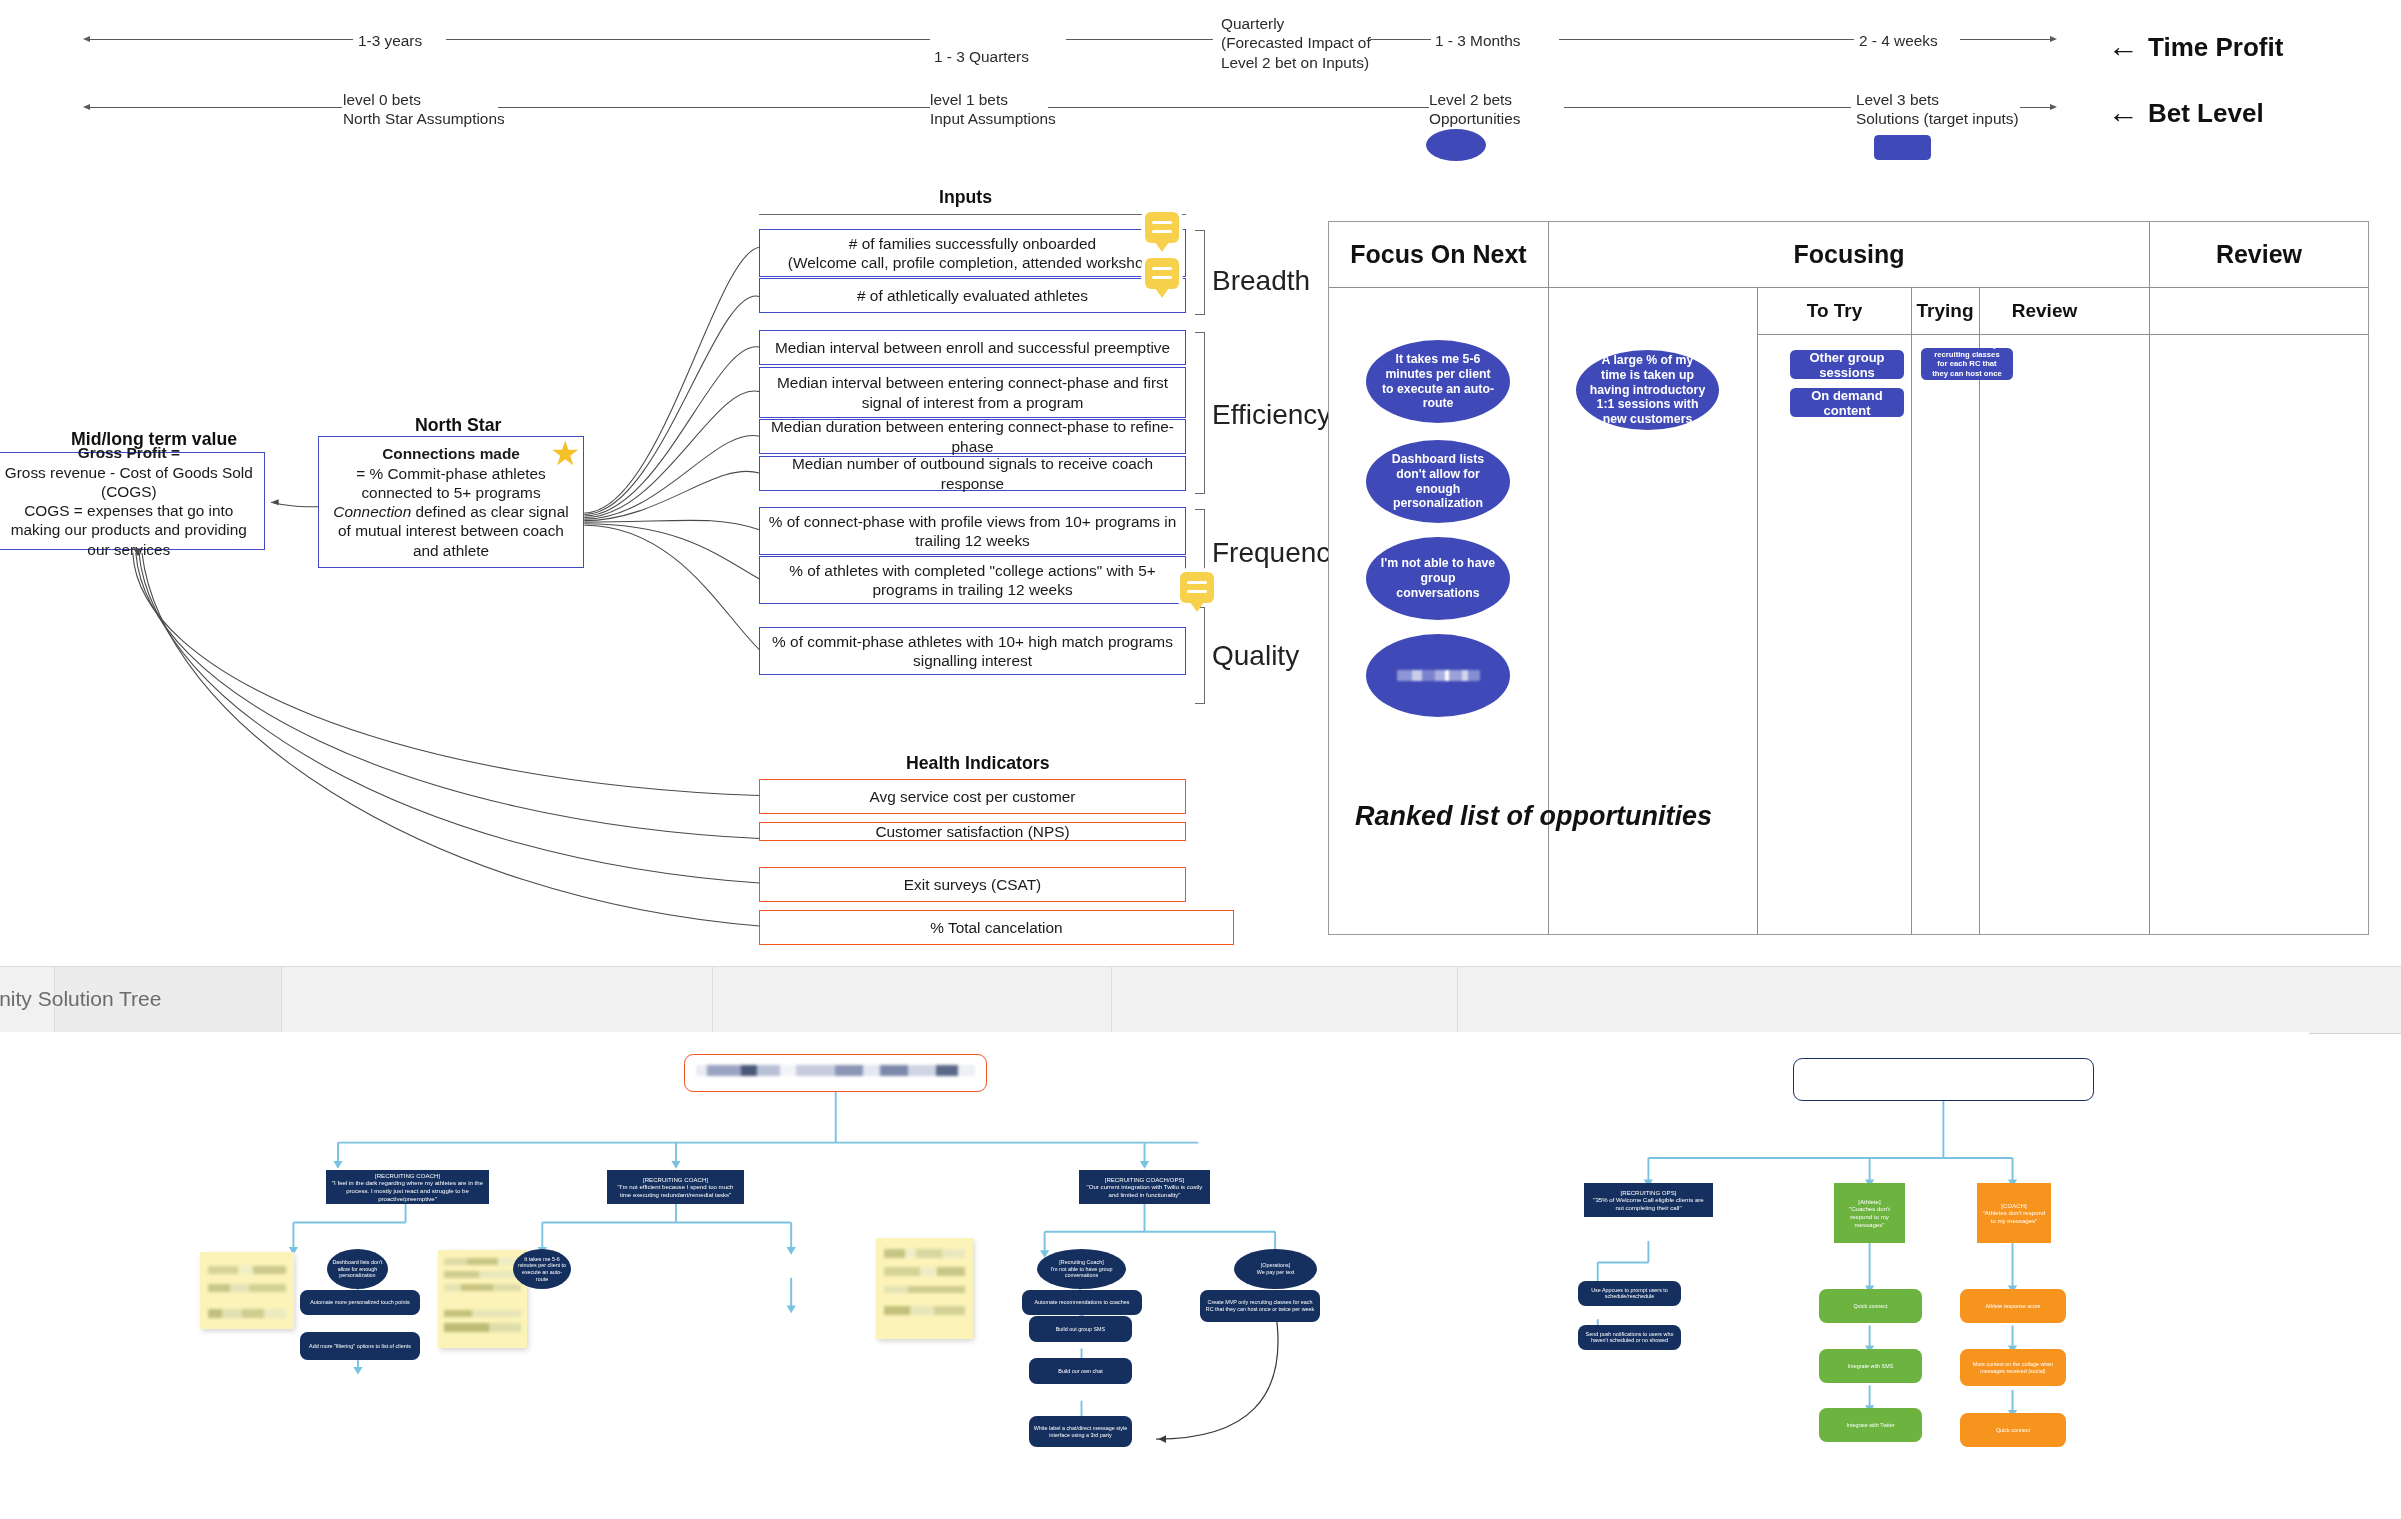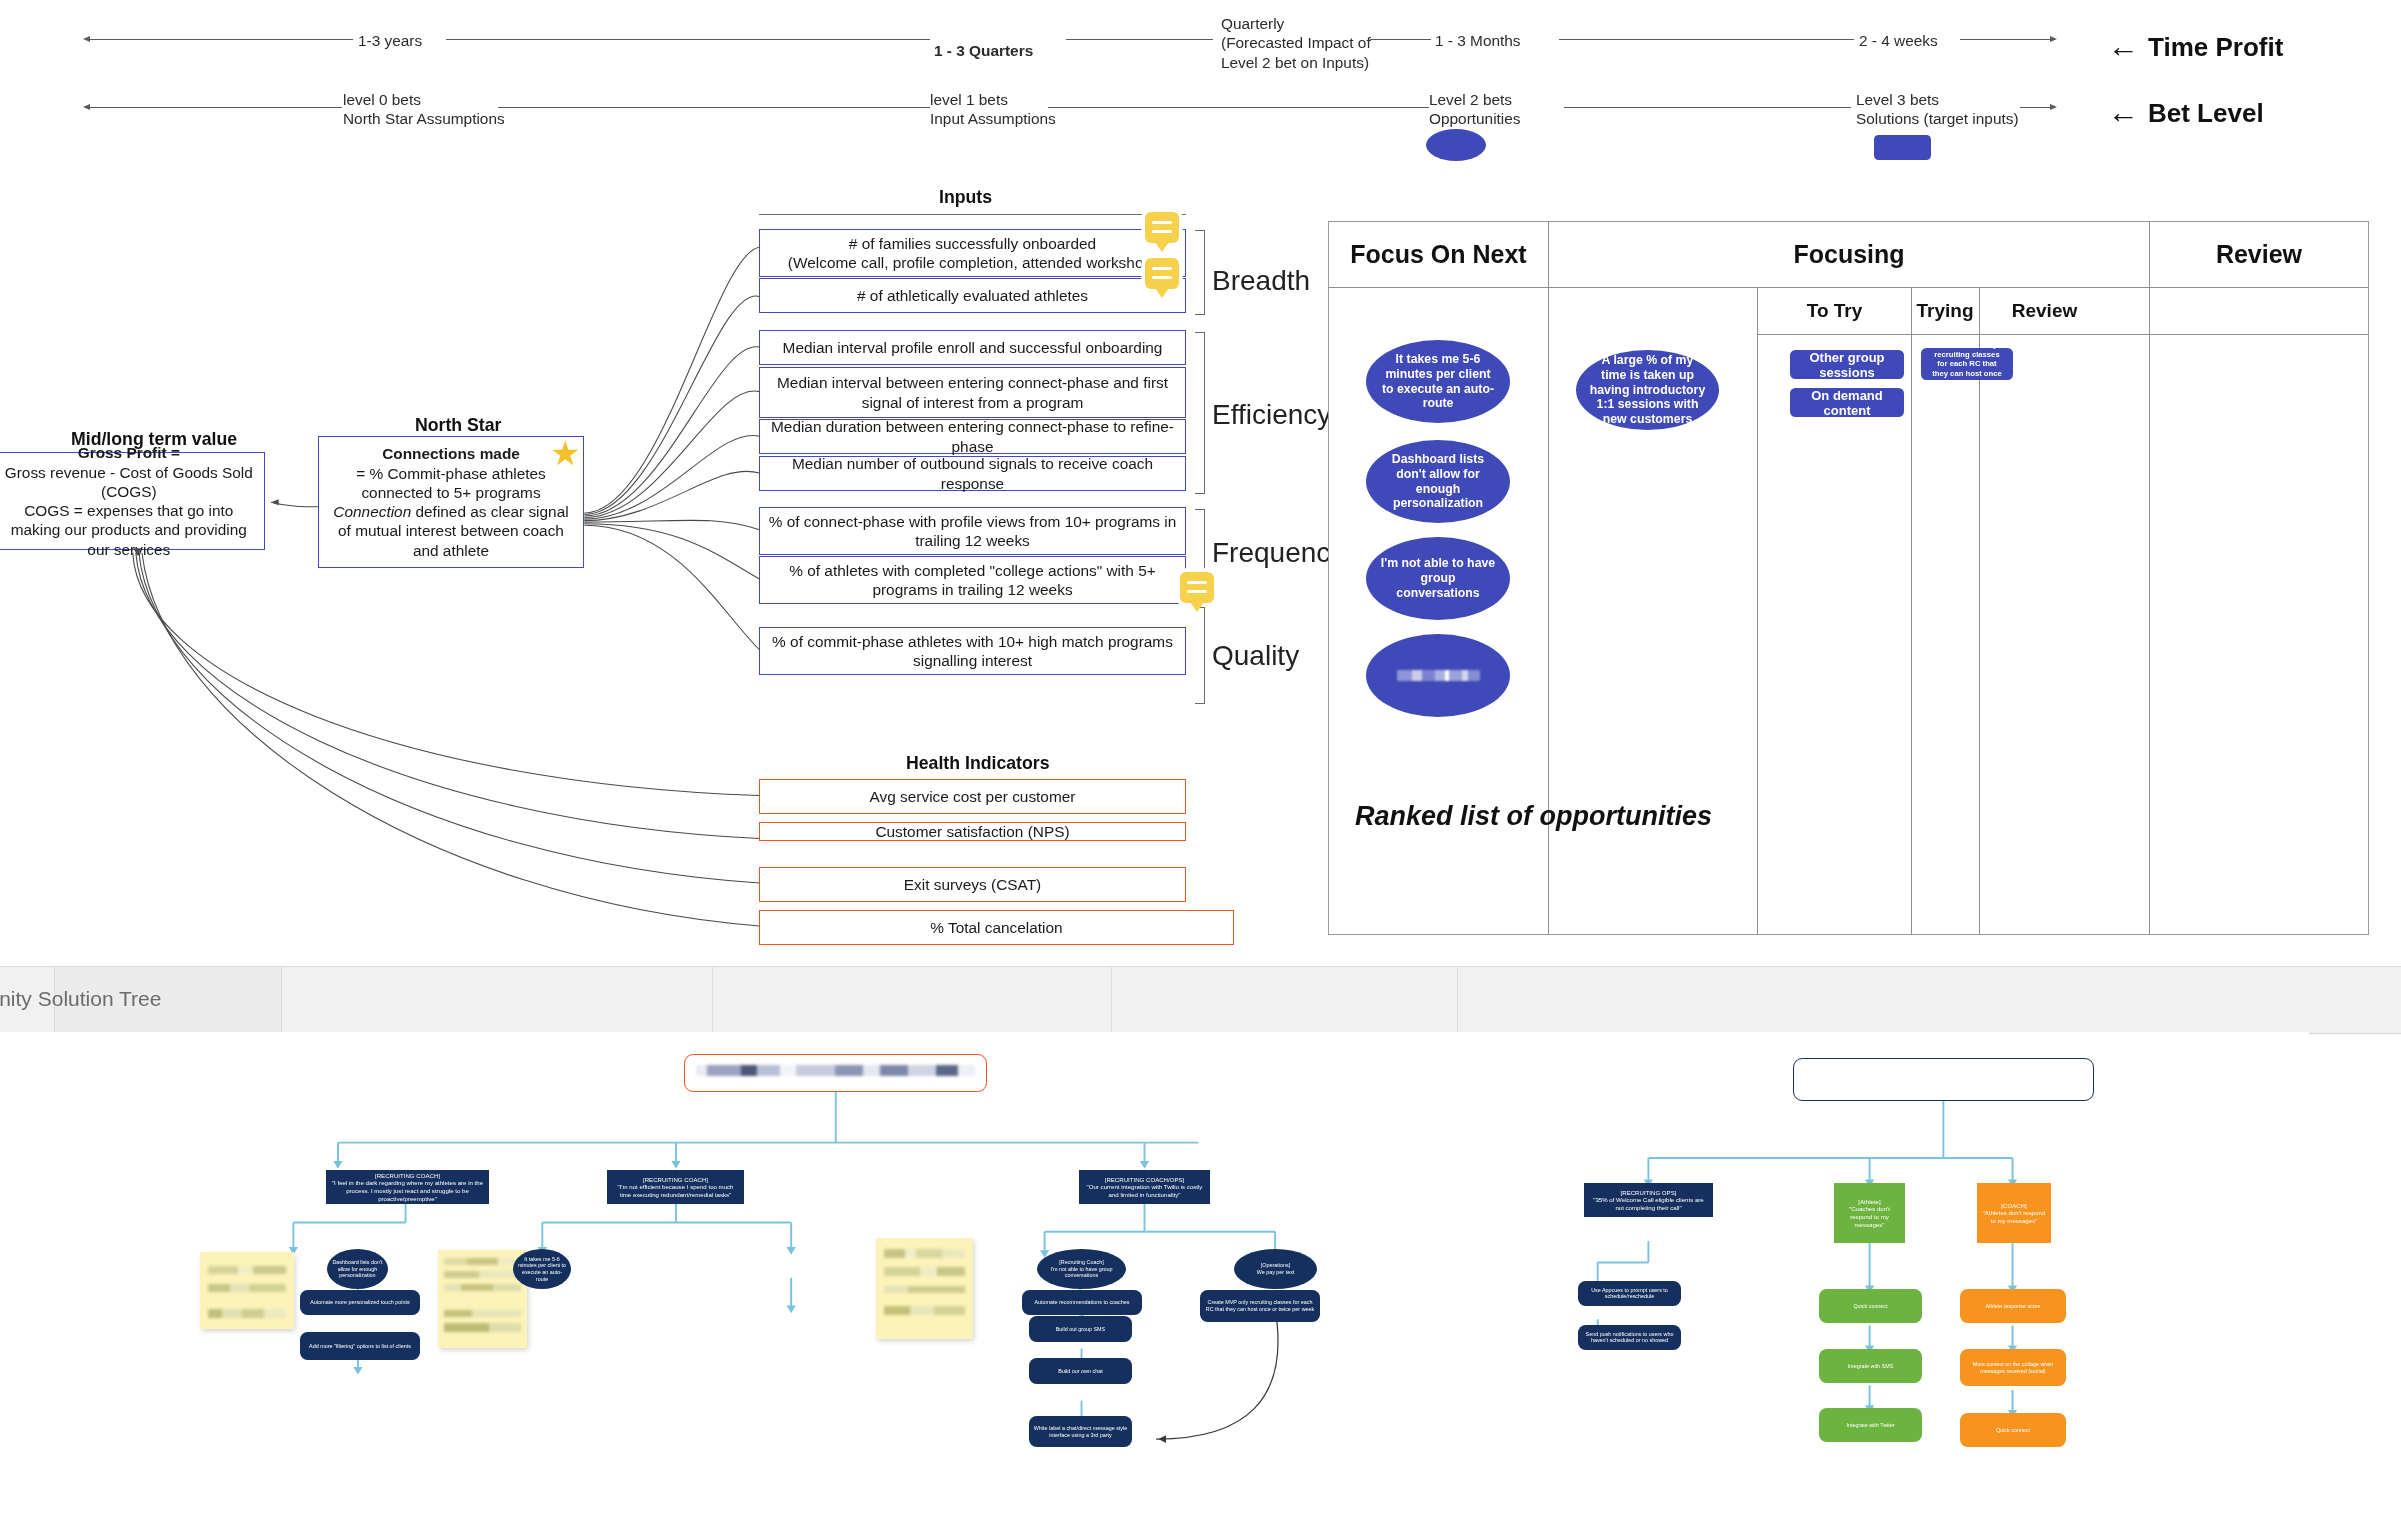--- a/index.html
+++ b/index.html
@@ -79,21 +79,21 @@
 </style>
 </head>
 <body>
 
 <div id="board-top">
 
   <div class="arrow-left" style="left:83px;top:36px;"></div>
   <div class="axis-line" style="left:88px;top:39px;width:265px;"></div>
   <div class="axis-lbl" style="left:358px;top:31px;">1-3 years</div>
   <div class="axis-line" style="left:446px;top:39px;width:484px;"></div>
-  <div class="axis-lbl" style="left:934px;top:41px;font-weight:bold;">1 - 3 Quarters</div>
+  <div class="axis-lbl" style="left:934px;top:47px;">1 - 3 Quarters</div>
   <div class="axis-line" style="left:1066px;top:39px;width:147px;"></div>
   <div class="axis-lbl" style="left:1221px;top:14px;white-space:pre;">Quarterly
 (Forecasted Impact of
 Level 2 bet on Inputs)</div>
   <div class="axis-line" style="left:1370px;top:39px;width:61px;"></div>
   <div class="axis-lbl" style="left:1435px;top:31px;">1 - 3 Months</div>
   <div class="axis-line" style="left:1559px;top:39px;width:295px;"></div>
   <div class="axis-lbl" style="left:1859px;top:31px;">2 - 4 weeks</div>
   <div class="axis-line" style="left:1960px;top:39px;width:92px;"></div>
   <div class="arrow-right" style="left:2050px;top:36px;"></div>
@@ -141,21 +141,21 @@
   <div class="star" style="left:550px;top:436px;">★</div>
 
   <div class="sect-title" style="left:939px;top:187px;">Inputs</div>
   <div class="axis-line" style="left:759px;top:214px;width:427px;border-top:0.8px solid #6a6a6a;"></div>
 
   <div class="nbox" style="left:759px;top:229px;width:427px;height:48px;flex-direction:column;white-space:pre-line;"># of families successfully onboarded
 (Welcome call, profile completion, attended workshop)</div>
   <div class="nbox" style="left:759px;top:278px;width:427px;height:35px;"># of athletically evaluated athletes</div>
   <div class="grp-lbl" style="left:1212px;top:265px;">Breadth</div>
 
-  <div class="nbox" style="left:759px;top:330px;width:427px;height:35px;">Median interval profile enroll and successful onboarding</div>
+  <div class="nbox" style="left:759px;top:330px;width:427px;height:35px;">Median interval between enroll and successful preemptive</div>
   <div class="nbox" style="left:759px;top:367px;width:427px;height:51px;">Median interval between entering connect-phase and first signal of interest from a program</div>
   <div class="nbox" style="left:759px;top:419px;width:427px;height:35px;">Median duration between entering connect-phase to refine-phase</div>
   <div class="nbox" style="left:759px;top:456px;width:427px;height:35px;">Median number of outbound signals to receive coach response</div>
   <div class="grp-lbl" style="left:1212px;top:399px;">Efficiency</div>
 
   <div class="nbox" style="left:759px;top:507px;width:427px;height:48px;">% of connect-phase with profile views from 10+ programs in trailing 12 weeks</div>
   <div class="nbox" style="left:759px;top:556px;width:427px;height:48px;">% of athletes with completed "college actions" with 5+ programs in trailing 12 weeks</div>
   <div class="grp-lbl" style="left:1212px;top:537px;">Frequency</div>
 
   <div class="nbox" style="left:759px;top:627px;width:427px;height:48px;">% of commit-phase athletes with 10+ high match programs signalling interest</div>

